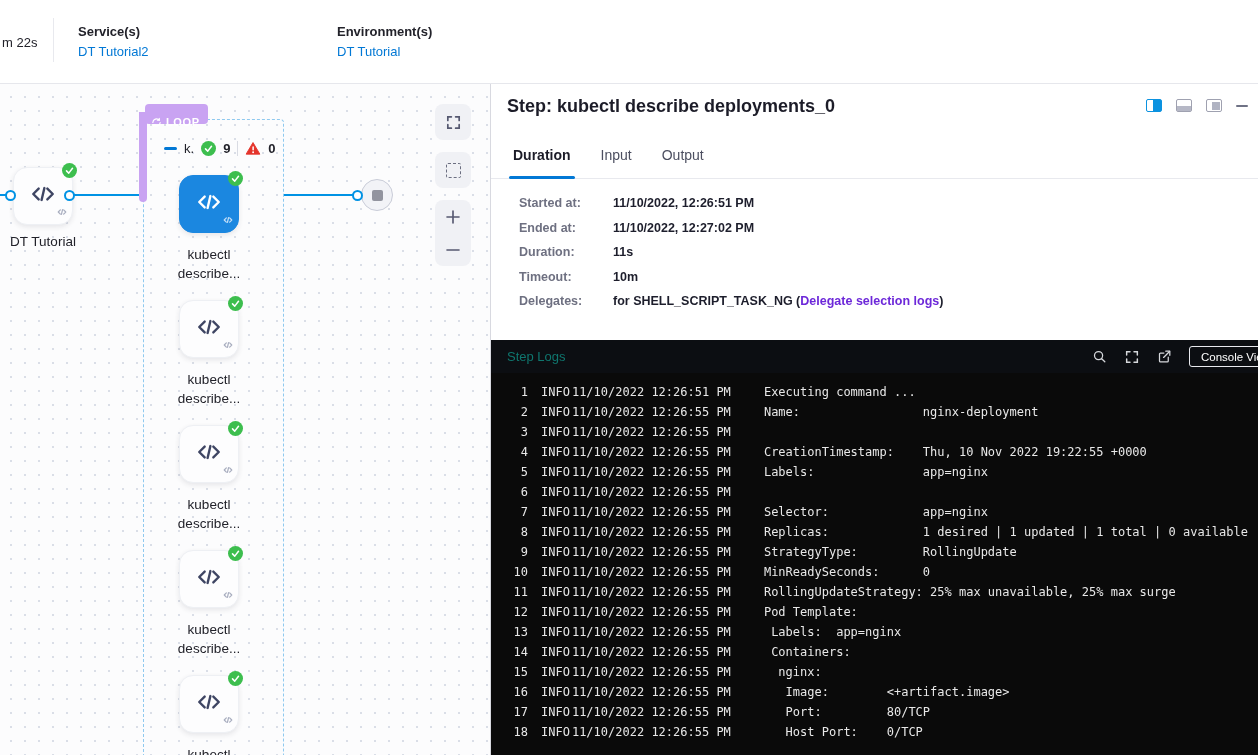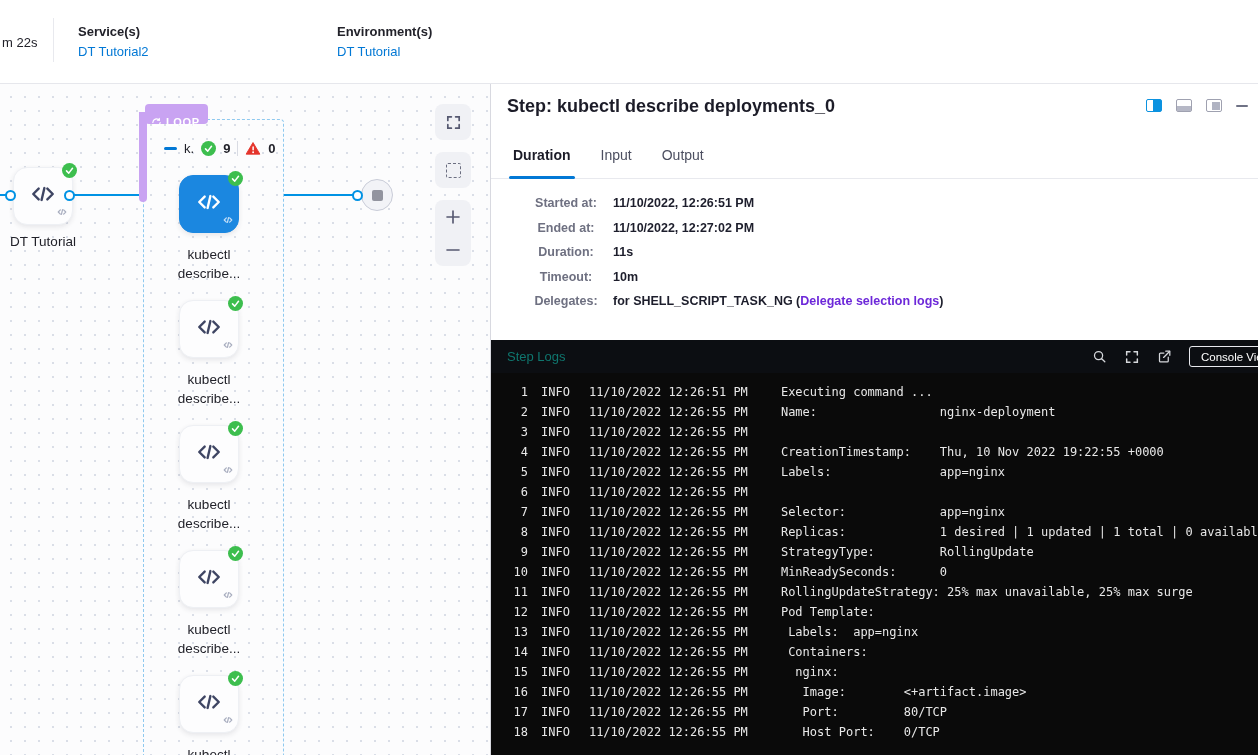--- a/index.html
+++ b/index.html
@@ -77,21 +77,21 @@
   .layout-ico { width:16px; height:13px; border:1.5px solid #9fa1b0; border-radius:2px; position:relative; cursor:pointer; }
   .layout-ico.active { border-color:#0b92e0; }
   .layout-ico .fill-r { position:absolute; right:0; top:0; bottom:0; width:55%; background:#0b92e0; }
   .layout-ico .fill-b { position:absolute; left:0; right:0; bottom:0; height:45%; background:#b6b8c6; }
   .layout-ico .fill-ir { position:absolute; right:1.5px; top:1.5px; bottom:1.5px; width:55%; background:#b0b3c2; }
   .hbar { width:12px; height:2px; background:#6f7285; border-radius:1px; cursor:pointer; }
   .tabs { position:absolute; left:0; top:57px; width:768px; height:38px; border-bottom:1px solid #e8e9ee; display:flex; gap:30px; padding-left:22px; }
   .tab { position:relative; font-size:14px; color:#4c4f60; padding-top:6px; cursor:pointer; }
   .tab.active { font-weight:bold; color:#1c1c28; }
   .tab.active::after { content:""; position:absolute; left:-4px; right:-4px; bottom:-1px; height:3px; border-radius:2px; background:#0278d5; }
-  .details { position:absolute; left:0; top:112px; display:flex; flex-direction:column; gap:10.5px;text-align:center; }
+  .details { position:absolute; left:0; top:112px; display:flex; flex-direction:column; gap:10.5px; }
   .drow { display:flex; font-size:12.5px; line-height:14px; }
   .drow .dlabel { margin-left:28px; width:94px; color:#6e7081; font-weight:bold; }
   .drow .dvalue { color:#1d1e2c; font-weight:bold; }
   .dlink { color:#6d28d9; cursor:pointer; }
   
   .logs { position:absolute; left:0; top:256px; width:768px; height:415px; }
   .logs-header { position:relative; width:768px; height:33px; background:#0c0e12; display:flex; align-items:center; overflow:hidden; }
   .logs-title { margin-left:16px; font-size:13px; color:#0f766e; }
   .logs-actions { margin-left:auto; display:flex; align-items:center; gap:17px; }
   .licon { display:flex; align-items:center; justify-content:center; cursor:pointer; }
@@ -100,21 +100,21 @@
     background:transparent; color:#fff; font-size:11.5px; font-family:"Liberation Sans",sans-serif;
     display:flex; align-items:center; justify-content:center; cursor:pointer; white-space:nowrap;
   }
   .log-body {
     width:768px; height:382px; background:#0a0a0a; overflow:hidden; padding-top:9px;
     font-family:"DejaVu Sans Mono", monospace; font-size:12px; color:#e8e8e8;
   }
   .log-row { display:flex; height:20px; line-height:20px; }
   .ln   { flex:none; width:21px; margin-left:16px; text-align:right; }
   .lvl  { flex:none; margin-left:13px; }
-  .time { flex:none; margin-left:19px; width:160px; }
+  .time { flex:none; margin-left:2px; width:160px; }
   .msg  { flex:none; margin-left:32px; white-space:pre; }
   .lnk  { text-decoration:underline; text-underline-offset:3px; cursor:pointer; }
 </style>
 </head>
 <body>
 
 <div class="screen">
 
   <div class="topbar">
     <div class="elapsed">m 22s</div>

